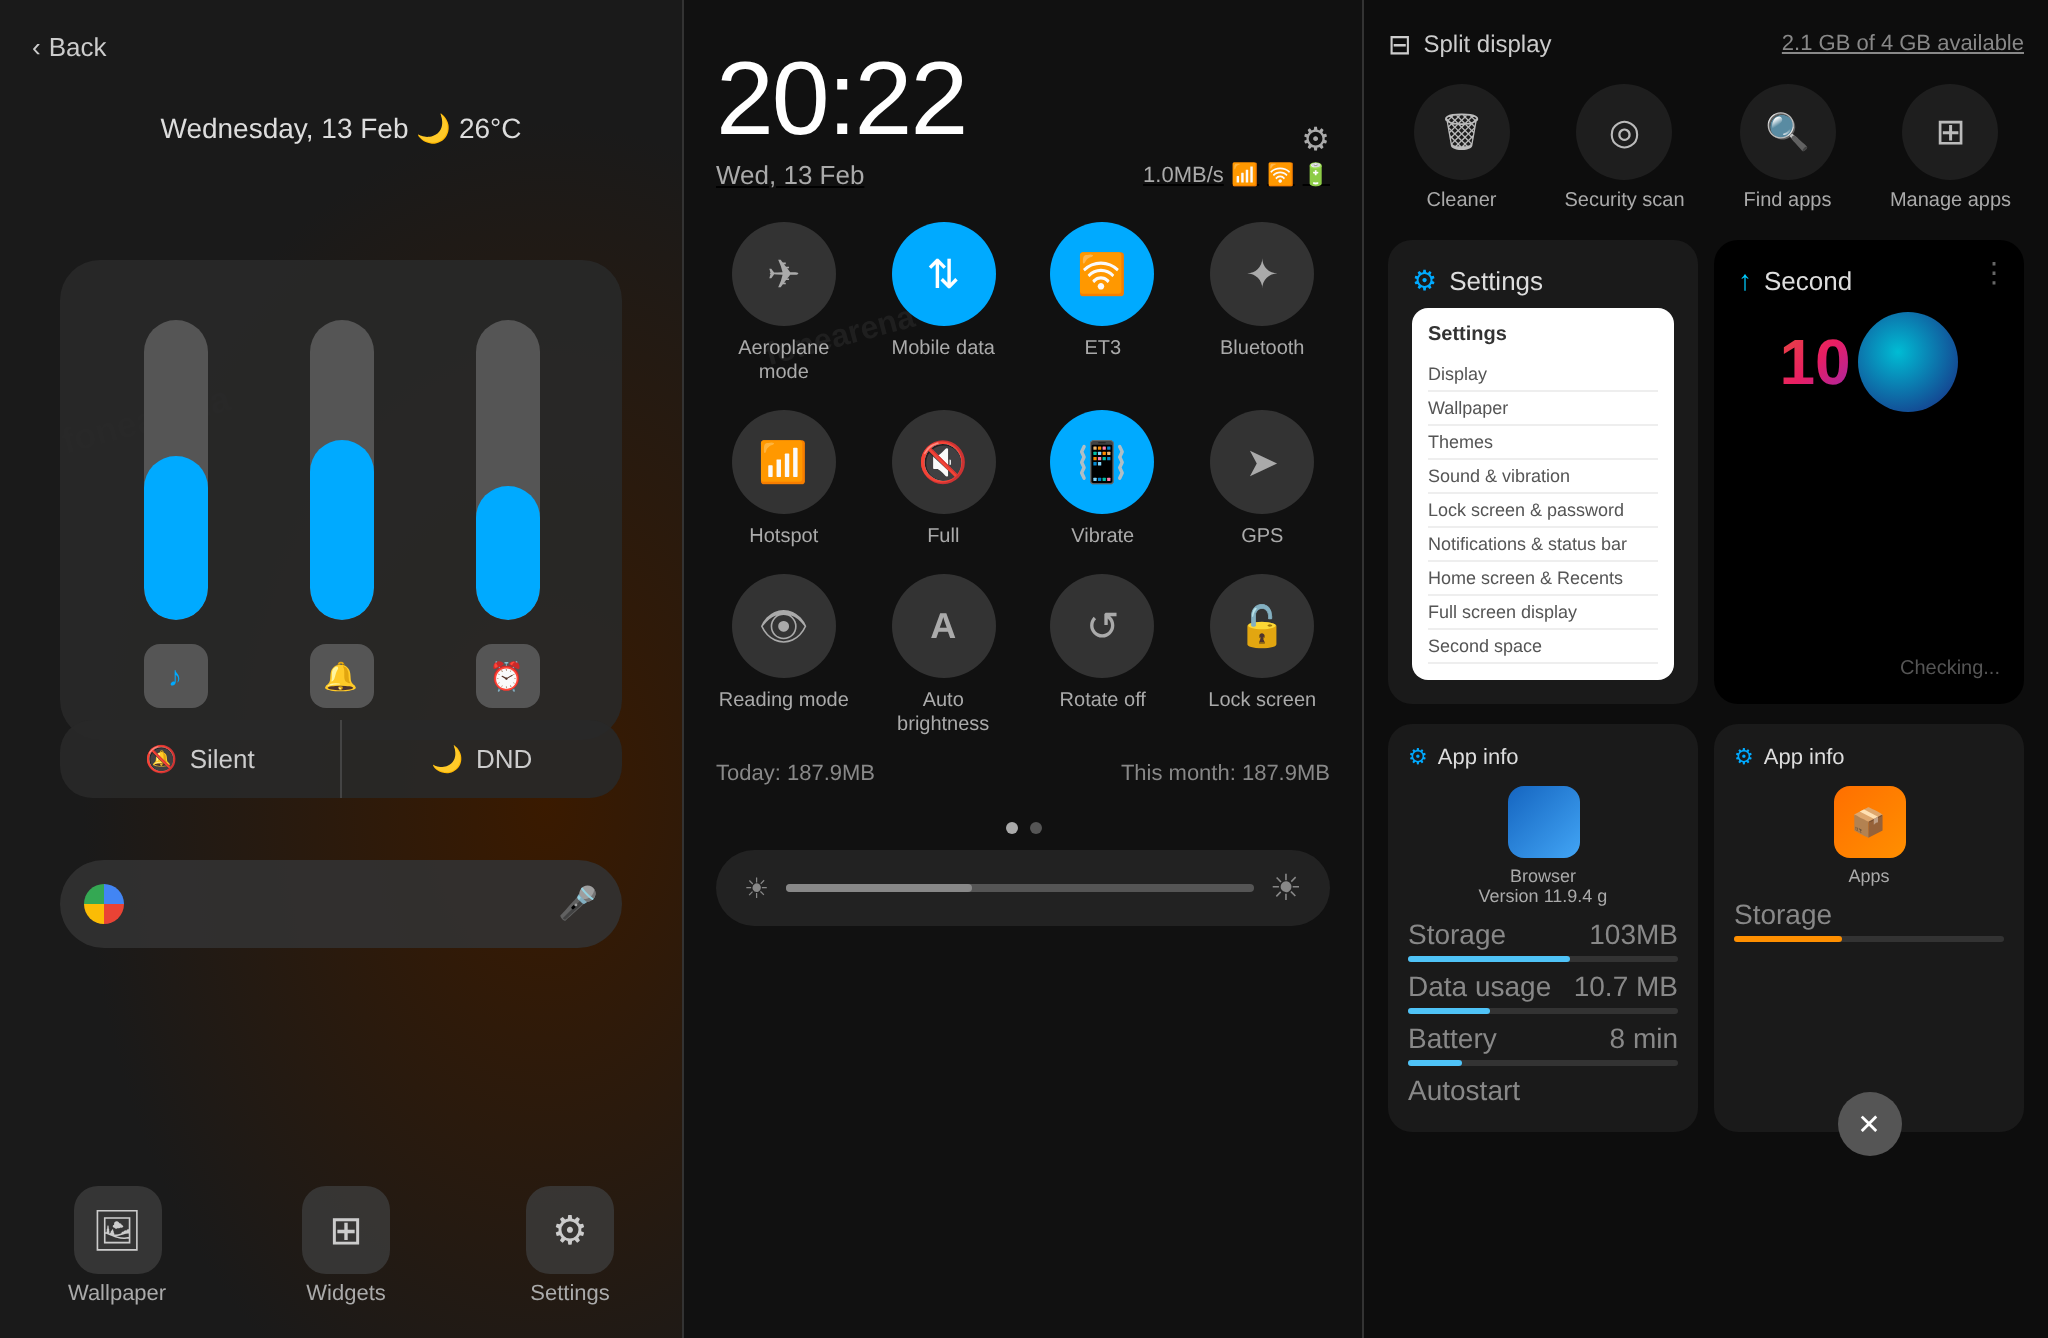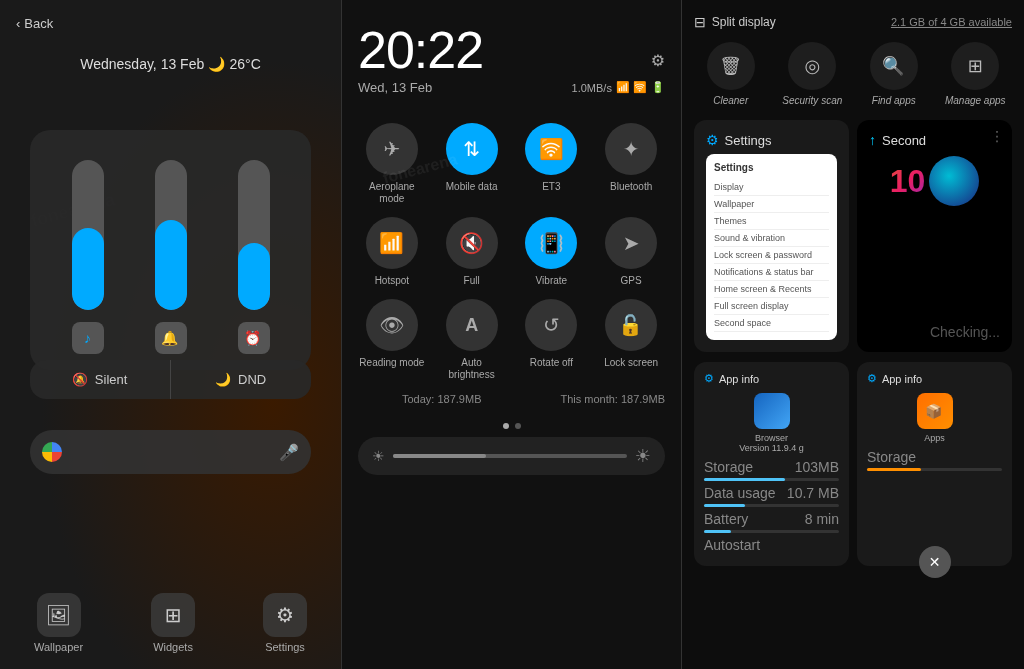--- a/index.html
+++ b/index.html
@@ -179,21 +179,22 @@
     .p2-time {
       font-size: 52px;
       font-weight: 200;
       color: #fff;
       letter-spacing: -1px;
     }
     .p2-toprow {
       display: flex;
       align-items: center;
       justify-content: space-between;
-      margin-bottom: 28px;
+      margin-bottom: 16px;
+      text-decoration: underline;
     }
     .p2-date-sub {
       color: #aaa;
       font-size: 13px;
     }
     .p2-status-icons {
       display: flex;
       align-items: center;
       gap: 4px;
       color: #aaa;
@@ -228,21 +229,20 @@
       color: #aaa;
       text-align: center;
       line-height: 1.2;
     }
     .data-row {
       display: flex;
       justify-content: space-between;
       color: #888;
       font-size: 11px;
       margin-bottom: 10px;
-      margin-left: 44px;
     }
     .brightness-row {
       display: flex;
       align-items: center;
       gap: 8px;
       background: #222;
       border-radius: 20px;
       padding: 8px 14px;
       margin-bottom: 0;
     }
@@ -317,21 +317,20 @@
       display: flex;
       align-items: center;
       justify-content: center;
       font-size: 18px;
       color: #bbb;
     }
     .p3-icon-label {
       font-size: 10px;
       color: #aaa;
       text-align: center;
-      font-style: italic;
     }
     .p3-cards-row {
       display: flex;
       gap: 8px;
       margin-bottom: 10px;
     }
     .p3-card {
       flex: 1;
       background: #1a1a1a;
       border-radius: 12px;
@@ -378,21 +377,21 @@
       width: 50px; height: 50px;
       border-radius: 50%;
       background: radial-gradient(circle at 40% 40%, #00bcd4, #1a237e);
       margin-left: 4px;
     }
     .checking-text {
       position: absolute;
       bottom: 12px;
       right: 12px;
       color: #555;
-      font-size: 14px;
+      font-size: 10px;
     }
     .p3-bottom-row {
       display: flex;
       gap: 8px;
     }
     .p3-appinfo-card {
       flex: 1;
       background: #1a1a1a;
       border-radius: 12px;
       padding: 10px;
@@ -548,21 +547,21 @@
     <div class="dock-item">
       <div class="dock-icon">⚙</div>
       <span>Settings</span>
     </div>
   </div>
 </div>
 
 <div class="panel2">
   <div class="watermark" style="top:160px;left:40px;font-size:16px;">fonearena</div>
 
-  <div style="display:flex;align-items:center;justify-content:space-between;">
+  <div style="display:flex;align-items:flex-end;justify-content:space-between;">
     <div class="p2-time">20:22</div>
     <span class="gear-icon" style="margin-top:20px;">⚙</span>
   </div>
 
   <div class="p2-toprow">
     <span class="p2-date-sub">Wed, 13 Feb</span>
     <div class="p2-status-icons">
       <span>1.0MB/s</span>
       <span>📶</span>
       <span>🛜</span>

